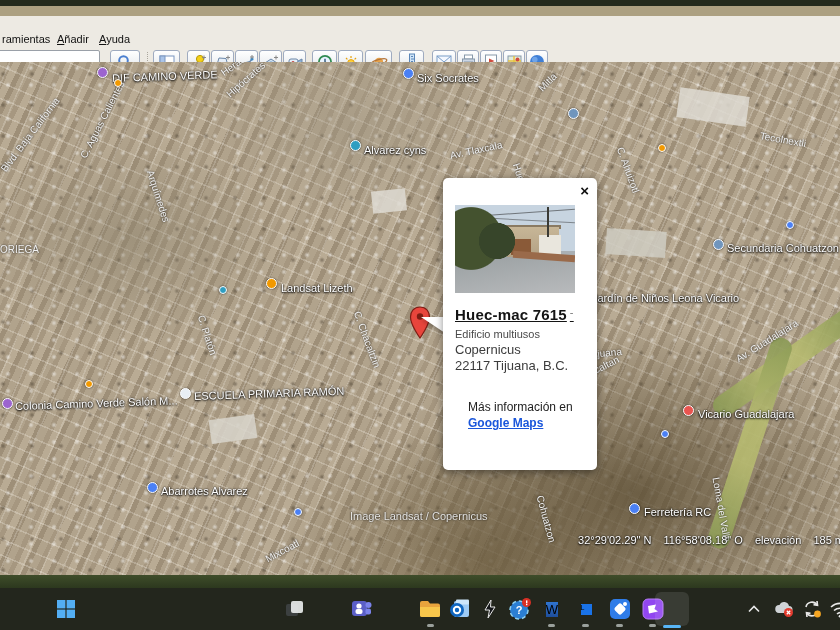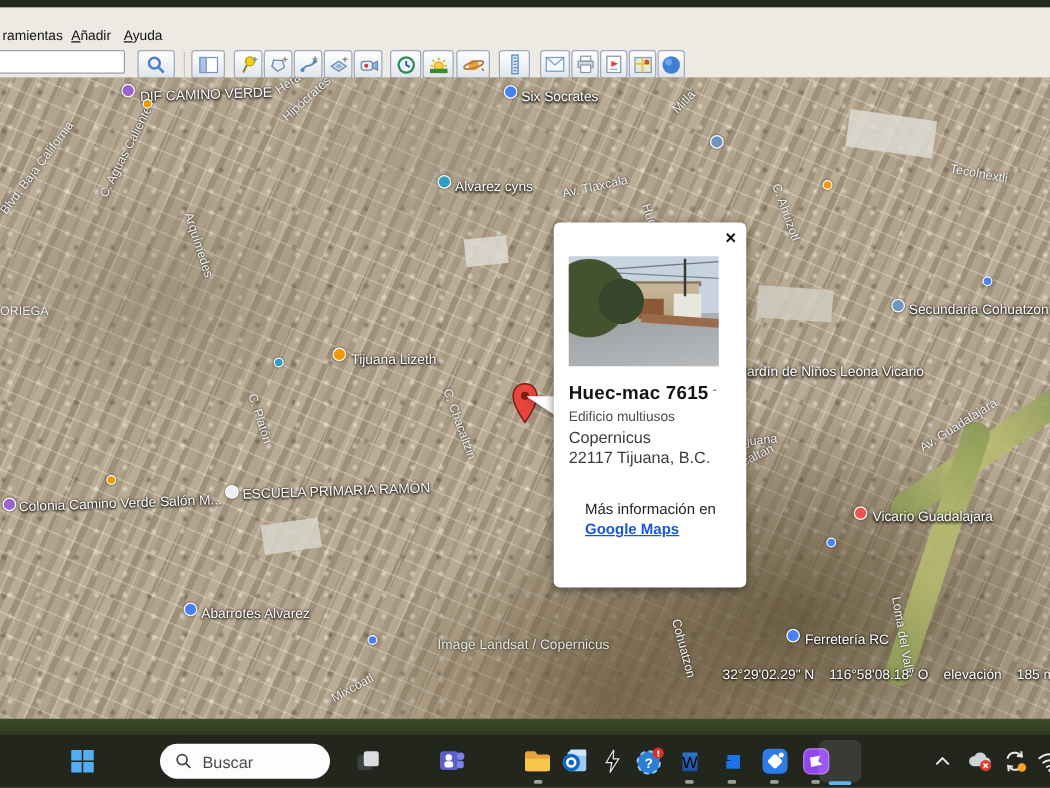--- a/index.html
+++ b/index.html
@@ -1,19 +1,19 @@
 <!DOCTYPE html>
 <html><head>
 <meta charset="utf-8">
 <style>
   html,body{margin:0;padding:0;background:#000;}
   #screen{position:relative;width:840px;height:630px;overflow:hidden;font-family:"Liberation Sans",sans-serif;background:#aca081;}
   
   #topstrip{position:absolute;left:0;top:0;width:840px;height:6px;background:#232a1c;}
-  #chrome{position:absolute;left:0;top:6px;width:840px;height:56px;background:#edeae3;border-bottom:1px solid #c9c5bb;}
+  #chrome{position:absolute;left:0;top:16px;width:840px;height:56px;background:#edeae3;border-bottom:1px solid #c9c5bb;}
   .menu-item{position:absolute;top:17px;font-size:11px;color:#111;}
   .menu-item.u::first-letter{text-decoration:underline;}
   #ge-search{position:absolute;left:-6px;top:34px;width:106px;height:19px;border:1px solid #9aa0a8;background:#fff;border-radius:2px;font-size:11px;padding:0 4px;box-sizing:border-box;}
   .tbtn{position:absolute;top:34px;height:23px;border:1px solid #9fabc0;border-radius:3px;background:linear-gradient(#ffffff,#e0e5ea);box-sizing:border-box;display:flex;align-items:center;justify-content:center;}
   .tsep{position:absolute;top:36px;width:0;height:19px;border-left:1px dotted #aaa69c;}
   
   #map{position:absolute;left:0;top:62px;width:840px;height:526px;overflow:hidden;
     background:
       radial-gradient(360px 240px at 76% 82%, rgba(92,78,52,.80), rgba(92,78,52,0) 70%),
       radial-gradient(300px 200px at 58% 95%, rgba(108,92,62,.75), rgba(108,92,62,0) 70%),
@@ -48,21 +48,21 @@
   .ph-tree2{position:absolute;left:22px;top:14px;width:40px;height:44px;background:radial-gradient(circle at 50% 50%, #37452a 0 60%, rgba(0,0,0,0) 62%);}
   .ph-house{position:absolute;left:52px;top:22px;width:52px;height:30px;background:linear-gradient(#c7b697,#b3a184);}
   .ph-roof{position:absolute;left:50px;top:20px;width:56px;height:4px;background:#8a7a62;}
   .ph-garage{position:absolute;left:56px;top:34px;width:20px;height:16px;background:#8a5a38;}
   .ph-white{position:absolute;left:84px;top:30px;width:22px;height:20px;background:#e9e6dd;}
   .ph-pole{position:absolute;left:92px;top:2px;width:2px;height:30px;background:#3a3a34;}
   .ph-wire{position:absolute;left:0;top:8px;width:120px;height:1px;background:rgba(40,40,40,.55);transform:rotate(-4deg);}
   .ph-wire2{position:absolute;left:0;top:14px;width:120px;height:1px;background:rgba(40,40,40,.45);transform:rotate(3deg);}
   .ph-road{position:absolute;left:0;top:52px;width:120px;height:36px;background:linear-gradient(170deg,#9aa0a2,#b8babc);}
   .ph-wall{position:absolute;left:58px;top:48px;width:62px;height:7px;background:#9a6a4a;transform:rotate(4deg);}
-  #balloon-title{position:absolute;left:12px;top:128px;font-size:15px;font-weight:700;color:#141414;letter-spacing:.2px;}
+  #balloon-title{position:absolute;left:12px;top:128px;font-size:15px;font-weight:700;color:#141414;letter-spacing:.2px;text-decoration:underline;}
   #balloon-title .dash{font-size:11px;font-weight:400;color:#777;vertical-align:4px;margin-left:3px;}
   .balloon-line{position:absolute;left:12px;color:#3c3c3c;}
   #bl1{top:150px;font-size:11px;color:#4a4a4a;}
   #bl2{top:164px;font-size:13px;}
   #bl3{top:180px;font-size:13px;}
   #bl-more{position:absolute;left:25px;top:222px;font-size:12px;color:#222;}
   #bl-link{position:absolute;left:25px;top:238px;font-size:12px;font-weight:700;color:#1a56db;text-decoration:underline;cursor:pointer;}
   
   #taskbar{position:absolute;left:0;top:588px;width:840px;height:42px;background:#23261d;}
   .tb-ic{position:absolute;top:9px;width:24px;height:24px;display:flex;align-items:center;justify-content:center;}
@@ -250,21 +250,21 @@
 
     <span class="poi p-blue" style="left:403px;top:6px" data-interactable="true"></span>
     <div class="mlabel" style="left:417px;top:10px" data-interactable="true">Six Socrates</div>
 
     <span class="poi p-teal" style="left:350px;top:78px" data-interactable="true"></span>
     <div class="mlabel" style="left:364px;top:82px" data-interactable="true">Alvarez cyns</div>
 
     <span class="poi p-school" style="left:568px;top:46px" data-interactable="true"></span>
 
     <span class="poi p-orange" style="left:266px;top:216px" data-interactable="true"></span>
-    <div class="mlabel" style="left:281px;top:220px" data-interactable="true">Tijuana Lizeth</div>
+    <div class="mlabel" style="left:281px;top:220px" data-interactable="true">Landsat Lizeth</div>
 
     <span class="poi p-schoolwhite" style="left:180px;top:326px" data-interactable="true"></span>
     <div class="mlabel" style="left:194px;top:328px;transform:rotate(-2deg)" data-interactable="true">ESCUELA PRIMARIA RAMÓN</div>
 
     <span class="poi p-purple" style="left:2px;top:336px" data-interactable="true"></span>
     <div class="mlabel" style="left:15px;top:338px;transform:rotate(-2deg)" data-interactable="true">Colonia Camino Verde Salón M...</div>
 
     <span class="poi p-blue" style="left:147px;top:420px" data-interactable="true"></span>
     <div class="mlabel" style="left:161px;top:423px" data-interactable="true">Abarrotes Alvarez</div>
 
@@ -331,28 +331,20 @@
 
     <div class="tb-ic" style="left:54px" data-interactable="true">
       <svg width="20" height="20" viewBox="0 0 20 20" data-interactable="false">
         <rect x="1" y="1" width="8.4" height="8.4" fill="#53aef3"></rect>
           <rect x="10.6" y="1" width="8.4" height="8.4" fill="#53aef3"></rect>
         <rect x="1" y="10.6" width="8.4" height="8.4" fill="#53aef3"></rect>
           <rect x="10.6" y="10.6" width="8.4" height="8.4" fill="#53aef3"></rect>
       </svg>
     </div>
 
-    <div id="tb-searchpill" data-interactable="true">
-      <svg width="14" height="14" viewBox="0 0 16 16" data-interactable="false">
-          <circle cx="6.5" cy="6.5" r="4.5" fill="none" stroke="#444" stroke-width="1.6"></circle>
-          <line x1="10" y1="10" x2="14" y2="14" stroke="#444" stroke-width="1.6"></line>
-        </svg>
-      <span id="tb-search-text" data-interactable="false">Buscar</span>
-      <span id="tb-pill-img" data-interactable="true"></span>
-    </div>
 
     <div class="tb-ic" style="left:282px" data-interactable="true">
       <svg width="20" height="20" viewBox="0 0 20 20" data-interactable="false">
           <rect x="2" y="5" width="12" height="12" rx="2" fill="#3c4040"></rect>
           <rect x="7" y="2" width="12" height="12" rx="2" fill="#e9ecec" opacity=".92"></rect>
         </svg>
     </div>
     <div class="tb-ic" style="left:316px" data-interactable="true">
         <span class="copilot" data-interactable="false"></span>
       </div>

